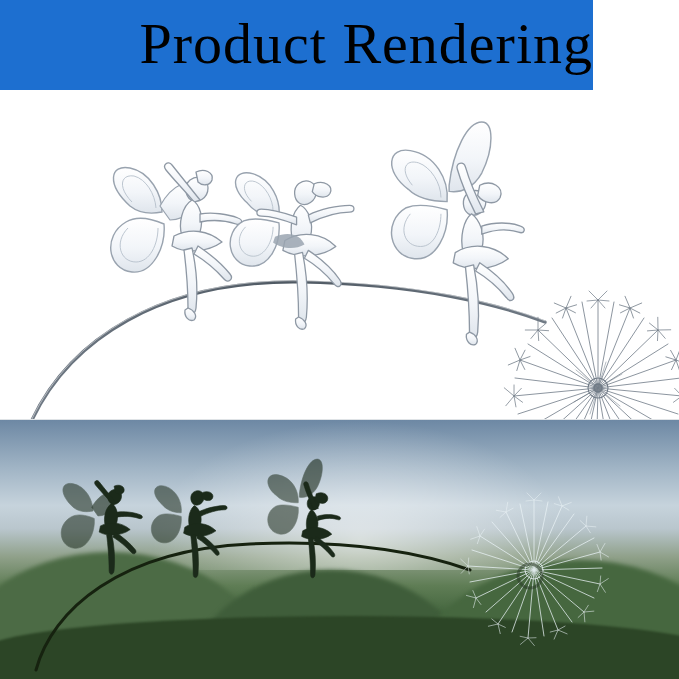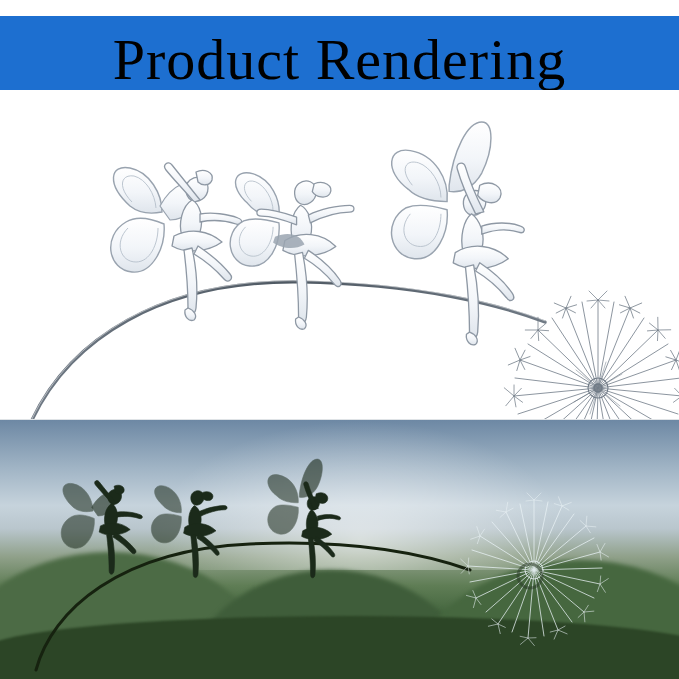--- a/index.html
+++ b/index.html
@@ -18,27 +18,27 @@
     width: 679px;
     height: 679px;
     background: #ffffff;
     overflow: hidden;
   }
 
   
   .header-band {
     position: absolute;
     left: 0;
-    top: 16px;
-    width: 679px;
+    top: 0;
+    width: 593px;
     height: 90px;
     background: #1d6fd0;
     display: flex;
     align-items: center;
-    justify-content: center;
+    justify-content: flex-end;
   }
   .header-title {
     font-family: "Liberation Serif", serif;
     font-size: 58px;
     line-height: 1;
     color: #000000;
     letter-spacing: 1px;
     white-space: nowrap;
     margin-top: -2px;
   }

